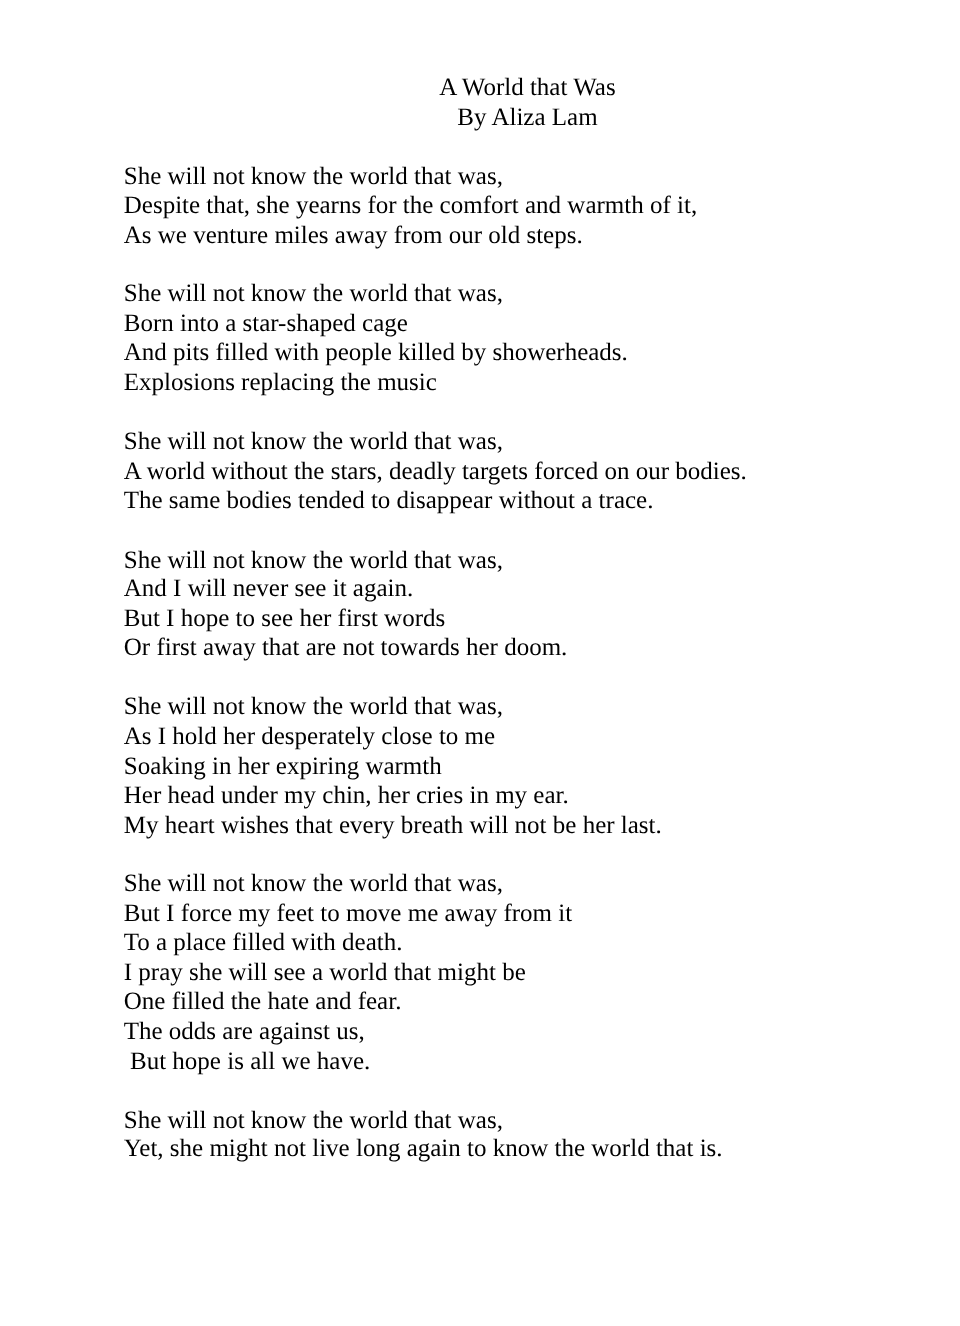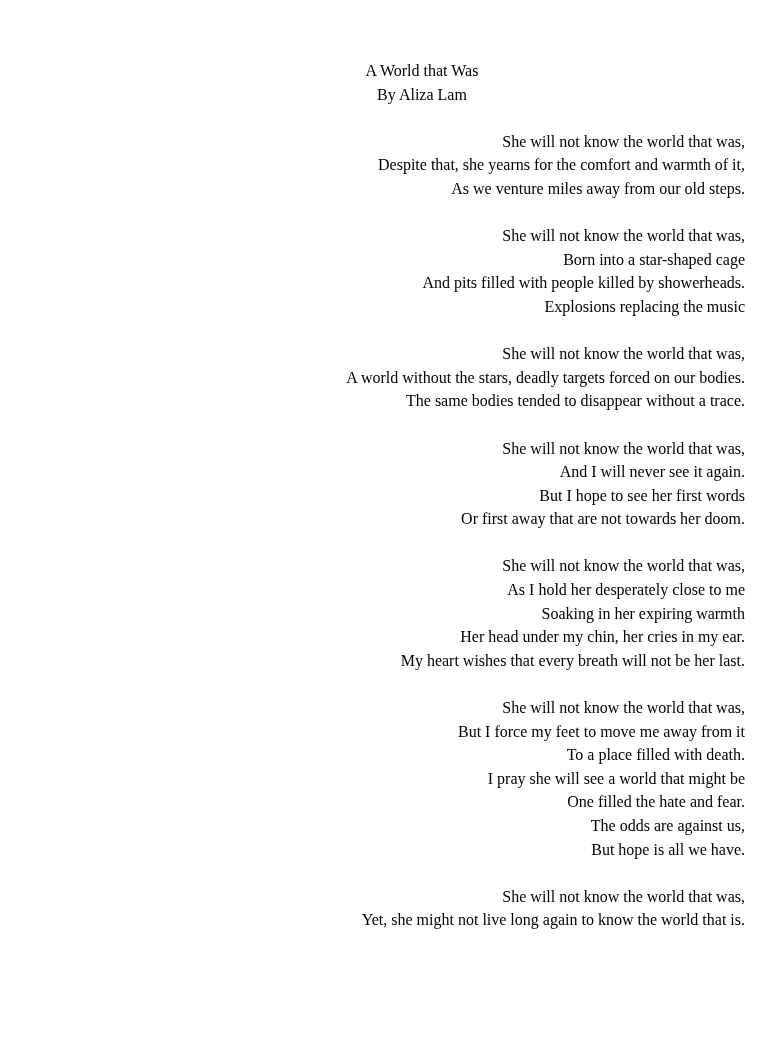--- a/index.html
+++ b/index.html
@@ -20,28 +20,28 @@
     height: 1061px;
     padding: 59px 23px 0 55px;
     background: #ffffff;
   }
   .doc-header {
     text-align: center;
     margin-bottom: 23.6px;
   }
   .doc-header .line,
   .stanza .line {
-    font-size: 16px;
+    font-size: 20px;
     line-height: 23.6px;
     white-space: pre-wrap;
     margin-left: 44px;
   }
   .stanza {
     margin-bottom: 23.6px;
-    text-align: right;
+    text-align: left;
   }
 </style>
 </head>
 <body>
 
 <div class="page">
 
   <div class="doc-header">
     <div class="line">A World that Was</div>
     <div class="line">By Aliza Lam</div>

